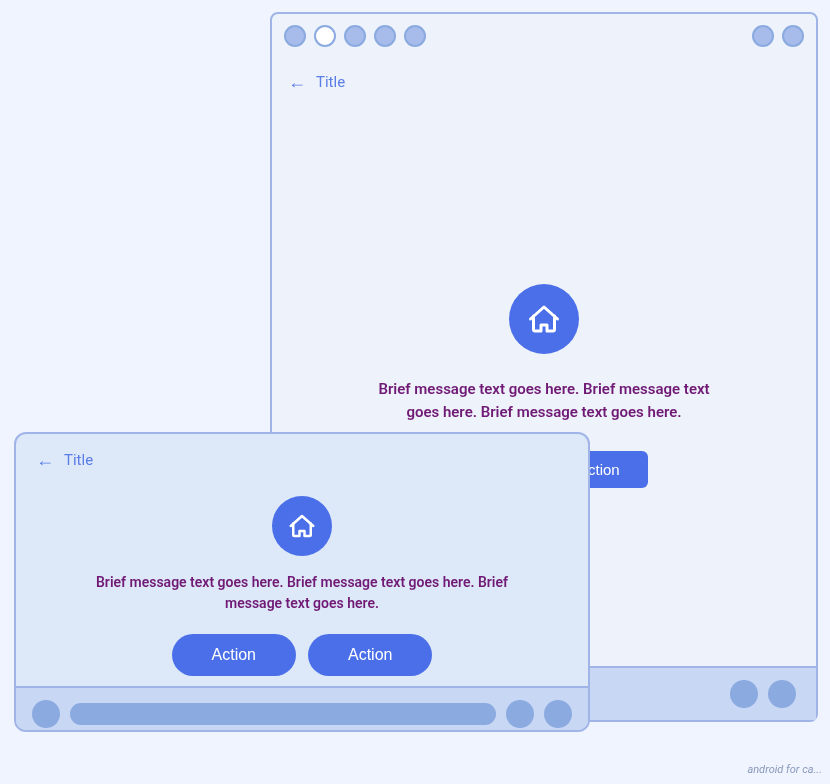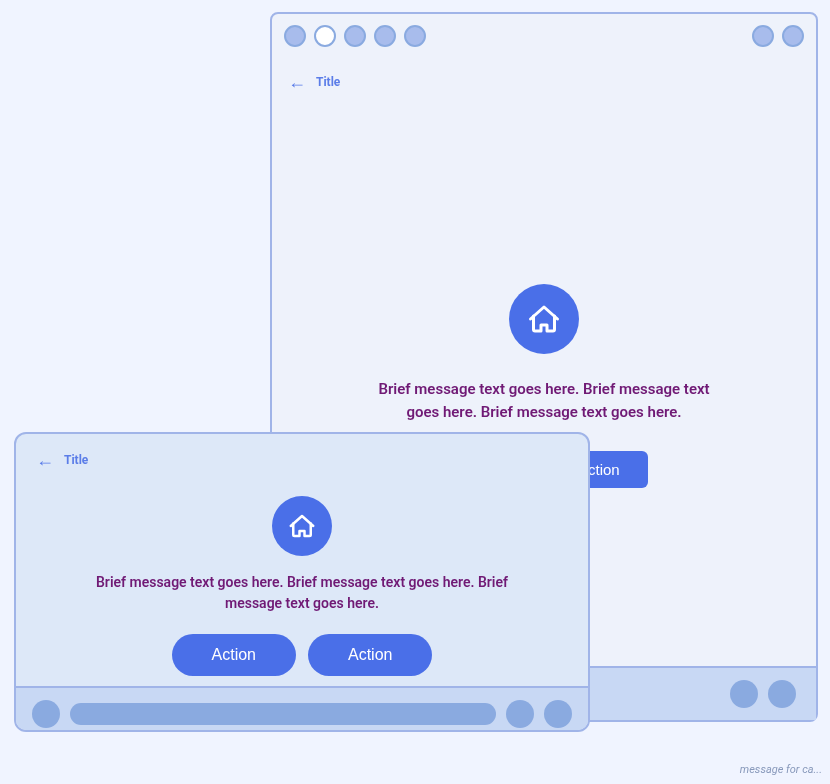--- a/index.html
+++ b/index.html
@@ -70,22 +70,22 @@
     }
 
     .nav-bar .back-arrow {
       color: #5b7de8;
       font-size: 18px;
       margin-right: 10px;
     }
 
     .nav-bar .title-text {
       color: #5b7de8;
-      font-size: 12px;
-      font-weight: 700;
+      font-size: 15px;
+      font-weight: 400;
     }
 
     .screen-back .content-area {
       flex: 1;
       display: flex;
       flex-direction: column;
       align-items: center;
       justify-content: center;
       padding: 20px;
     }
@@ -310,13 +310,13 @@
 
   <div class="bottom-nav">
     <div class="nav-dot"></div>
     <div class="nav-bar-pill"></div>
     <div class="nav-dot"></div>
     <div class="nav-dot"></div>
   </div>
 
 </div>
 
-<span class="watermark">message for ca...</span>
+<span class="watermark">android for ca...</span>
 
 </body></html>

